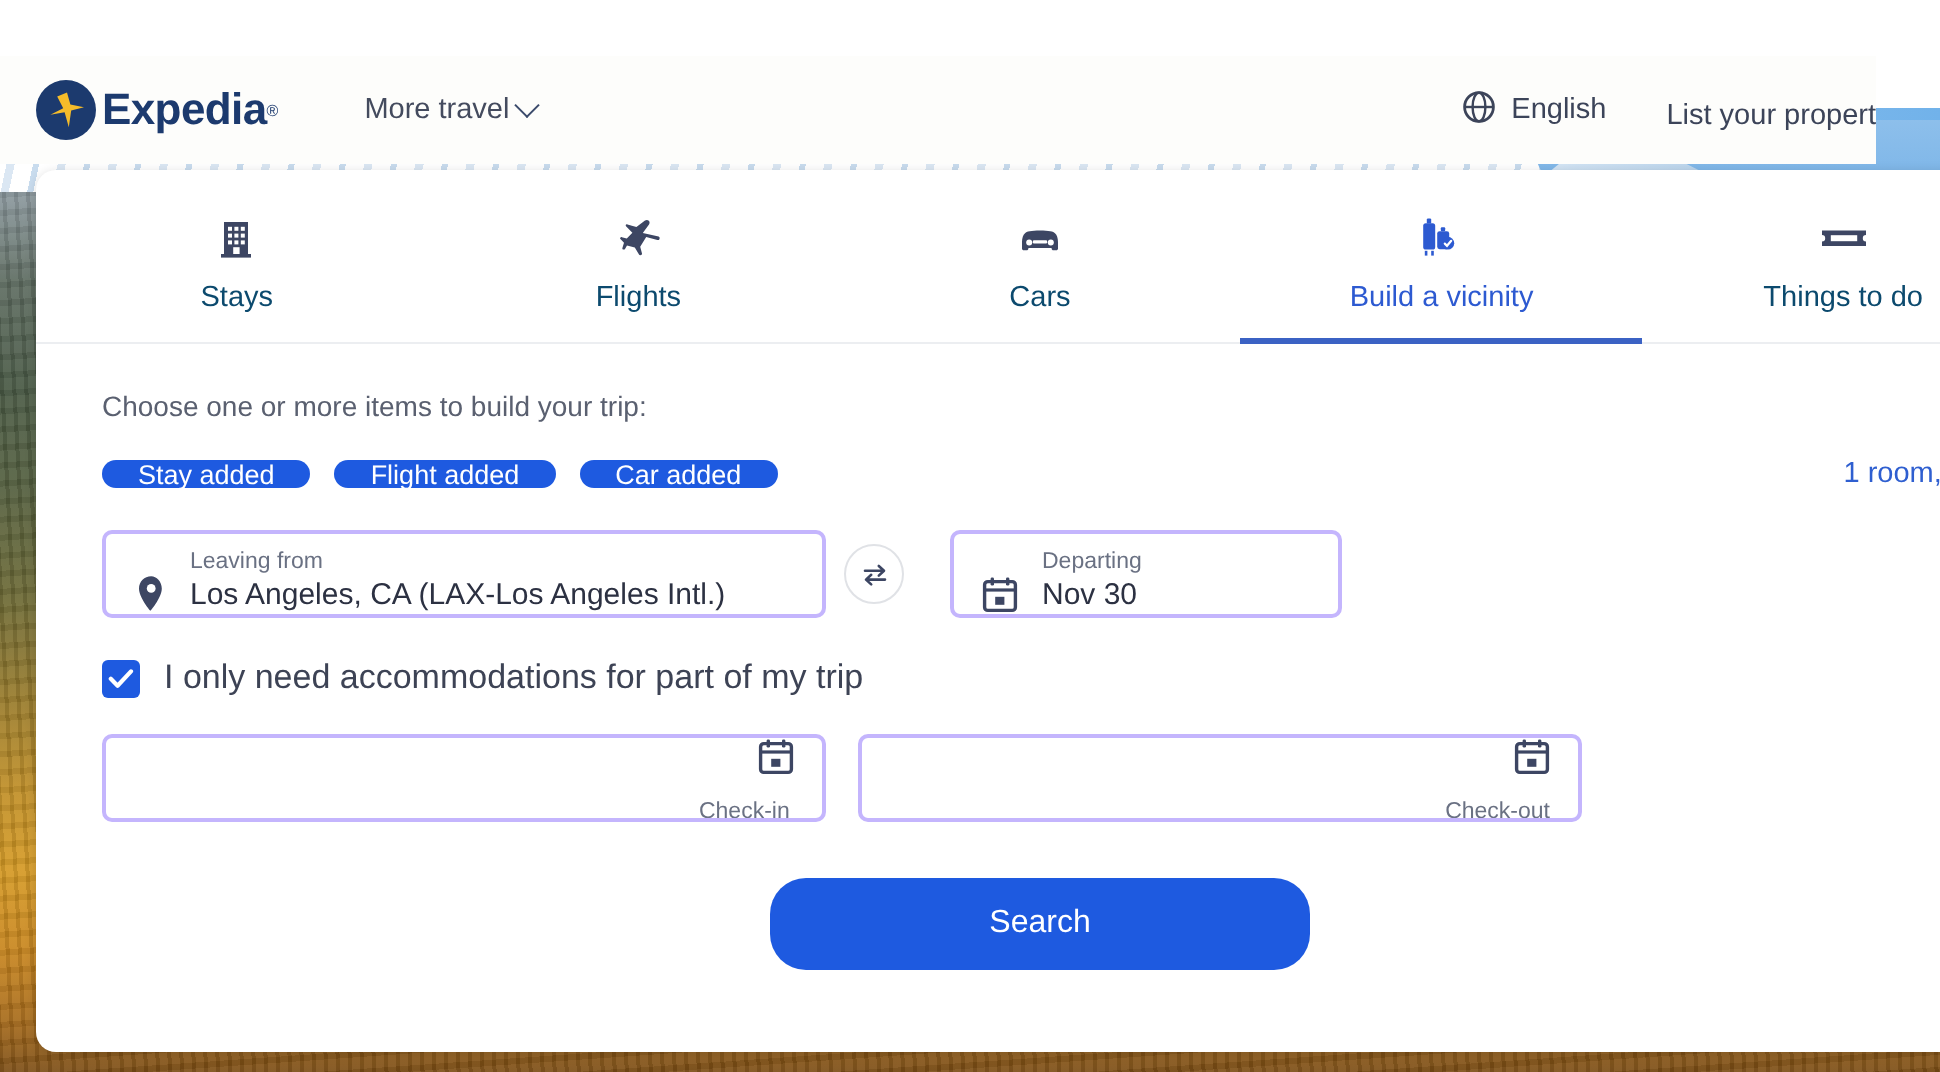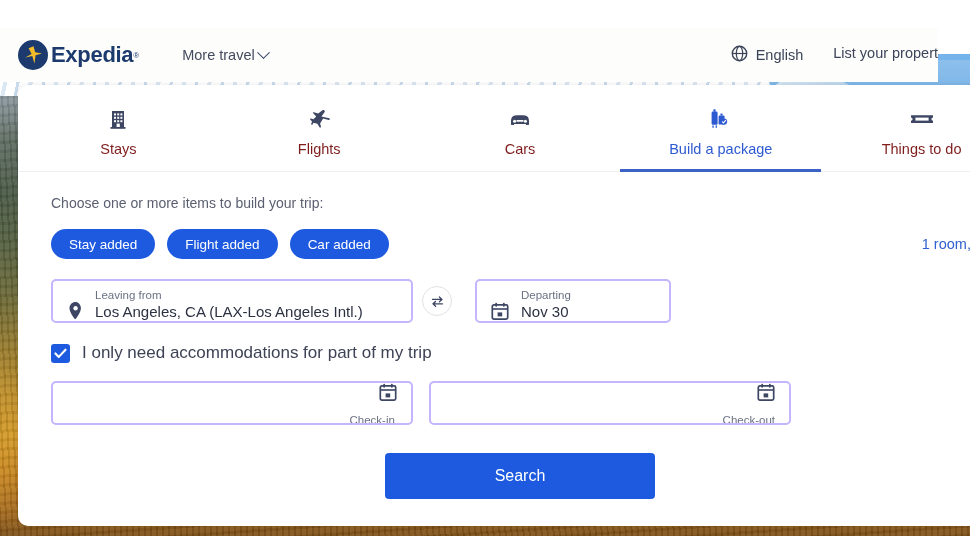--- a/index.html
+++ b/index.html
@@ -68,21 +68,21 @@
   }
   .chev {
     width: 9px; height: 9px;
     border-right: 1.8px solid #3a4a6b;
     border-bottom: 1.8px solid #3a4a6b;
     transform: rotate(45deg) translate(-2px,-2px);
   }
   .header-right {
     margin-left: auto;
     display: flex;
-    align-items: flex-start;
+    align-items: flex-end;
     gap: 30px;
     padding-right: 0;
   }
   .hdr-item {
     display: flex;
     align-items: center;
     gap: 8px;
     font-size: 14.5px;
     color: #384böa;
     color: #3c4459;
@@ -179,21 +179,21 @@
     align-items: center;
     justify-content: flex-start;
     padding-top: 23px;
     gap: 11px;
     cursor: pointer;
     position: relative;
   }
   .tab-icon { height: 22px; display: flex; align-items: center; }
   .tab-label {
     font-size: 14.5px;
-    color: #7f1d1d;
+    color: #0c4a6e;
   }
   .tab.active .tab-label { color: #2d5ad1; }
   .tab.active::after {
     content: "";
     position: absolute;
     bottom: -1px; left: 0; right: 0;
     height: 3px;
     background: #3b62c4;
   }
 
@@ -207,21 +207,21 @@
   }
 
   .chips-row {
     display: flex;
     align-items: center;
     margin-top: 18px;
     gap: 12px;
     position: relative;
   }
   .chip {
-    height: 30px;
+    height: 14px;
     padding: 0 18px;
     border-radius: 16px;
     background: #1e5ae0;
     color: #ffffff;
     font-size: 13.5px;
     display: flex;
     align-items: center;
     justify-content: center;
     cursor: pointer;
     border: none;
@@ -315,21 +315,21 @@
   .f-checkin, .f-checkout { width: 362px; flex-direction: column; }
 
   .search-wrap {
     display: flex;
     justify-content: center;
     margin-top: 28px;
   }
   .search-btn {
     width: 270px;
     height: 46px;
-    border-radius: 4px;
+    border-radius: 18px;
     background: #1e5ae0;
     color: #ffffff;
     font-size: 16px;
     border: none;
     cursor: pointer;
     font-family: "Liberation Sans", sans-serif;
   }
 </style>
 </head>
 <body>
@@ -429,21 +429,21 @@
             <rect x="4.4" y="1.2" width="2.2" height="2.6" rx=".6" fill="#2d5ad1"></rect>
             <rect x="2.6" y="3.6" width="6" height="13.2" rx="1.3" fill="#2d5ad1"></rect>
             <rect x="3.4" y="17.4" width="1.3" height="2.4" fill="#2d5ad1"></rect>
             <rect x="6.6" y="17.4" width="1.3" height="2.4" fill="#2d5ad1"></rect>
             <rect x="11.4" y="5.6" width="2.2" height="2" rx=".5" fill="#2d5ad1"></rect>
             <rect x="9.6" y="7.6" width="6" height="9" rx="1.2" fill="#2d5ad1"></rect>
             <circle cx="14.9" cy="13.6" r="3.2" fill="#2d5ad1"></circle>
             <path d="M13.4 13.8l1.1 1.1 2.1-2.5" stroke="#ffffff" stroke-width="1.1" fill="none" stroke-linecap="round"></path>
           </svg>
         </span>
-        <span class="tab-label">Build a package</span>
+        <span class="tab-label">Build a vicinity</span>
       </div>
 
       <div class="tab">
         <span class="tab-icon">
           <svg width="26" height="16" viewBox="0 0 26 16">
             <path d="M2 4.2h22v2.3a1.6 1.6 0 000 3.2v2.3H2V9.7a1.6 1.6 0 000-3.2V4.2z" fill="#3d4663"></path>
             <rect x="6.4" y="6.6" width="13.2" height="3" fill="#ffffff"></rect>
           </svg>
         </span>
         <span class="tab-label">Things to do</span>

